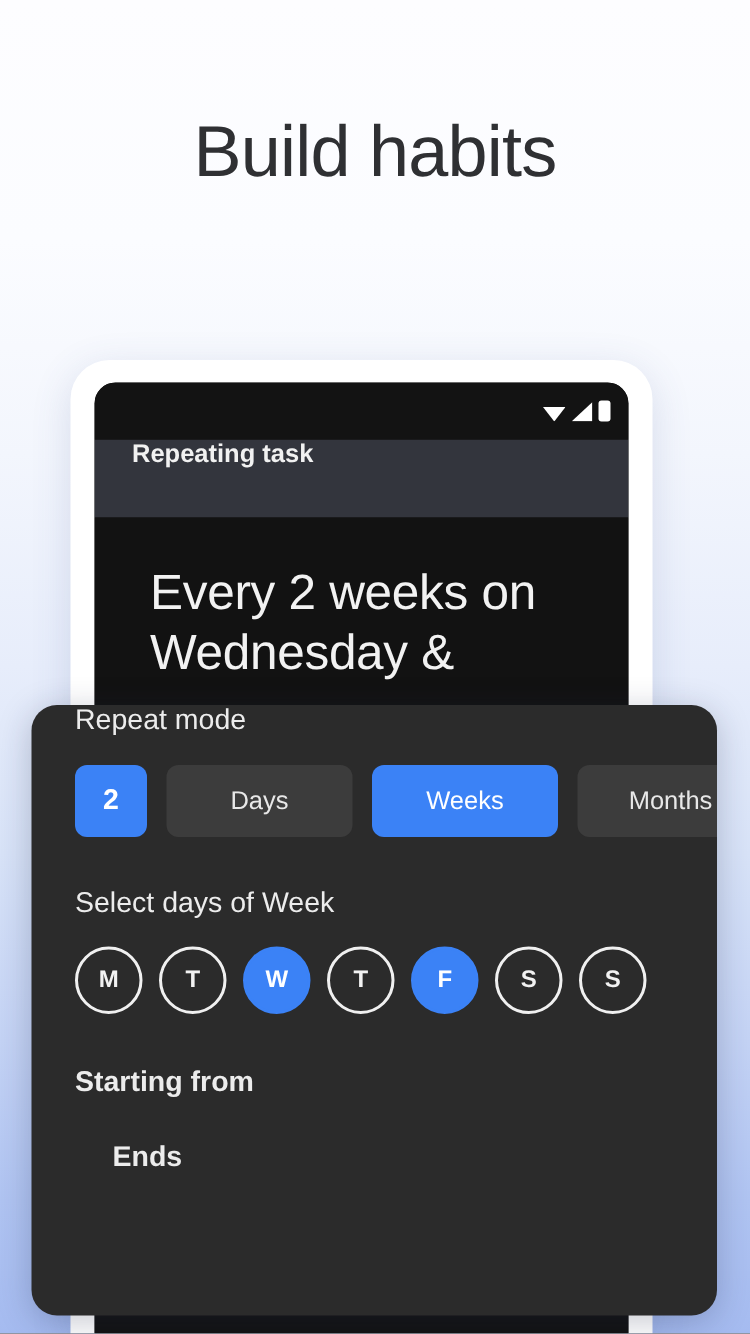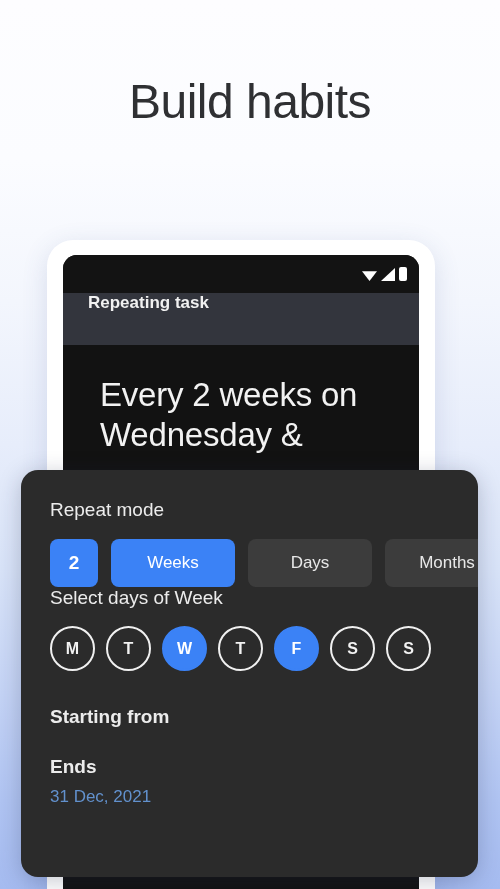--- a/index.html
+++ b/index.html
@@ -125,24 +125,24 @@
     overflow:hidden;
     box-shadow:0 4px 22px rgba(30,40,70,0.25);
   }
   .sheet-pad { padding:0 29px; }
 
   .sheet-label {
     color:#ececec;
     font-size:19px;
     font-weight:400;
   }
-  #lbl-repeat-mode   { padding-top:29px; }
-  #lbl-select-days   { }
+  #lbl-repeat-mode   { }
+  #lbl-select-days   { padding-top:34px; }
   #lbl-starting-from { padding-top:35px; font-weight:700; }
-  #lbl-ends          { padding-top:28px; font-weight:700; }
+  #lbl-ends          { padding-top:28px; font-weight:700;margin-left:25px; }
 
   .sheet-link {
     display:block;
     color:#6291cd;
     font-size:17px;
     font-weight:400;
     padding-top:9px;
   }
 
   
@@ -232,22 +232,22 @@
   </div>
 
   <div id="sheet">
 
     <div class="sheet-pad">
       <div id="lbl-repeat-mode" class="sheet-label">Repeat mode</div>
     </div>
 
     <div id="mode-row">
       <div class="count-box">2</div>
+      <div class="mode-chip">Days</div>
       <div class="mode-chip selected">Weeks</div>
-      <div class="mode-chip">Days</div>
       <div class="mode-chip">Months</div>
     </div>
 
     <div class="sheet-pad">
       <div id="lbl-select-days" class="sheet-label">Select days of Week</div>
     </div>
 
     <div id="day-row">
       <div class="day-circle">M</div>
       <div class="day-circle">T</div>
@@ -255,18 +255,17 @@
       <div class="day-circle">T</div>
       <div class="day-circle selected">F</div>
       <div class="day-circle">S</div>
       <div class="day-circle">S</div>
     </div>
 
     <div class="sheet-pad">
       <div id="lbl-starting-from" class="sheet-label">Starting from</div>
 
       <div id="lbl-ends" class="sheet-label">Ends</div>
-      <span class="sheet-link">31 Dec, 2021</span>
     </div>
 
   </div>
 
 </div>
 
 </body></html>

